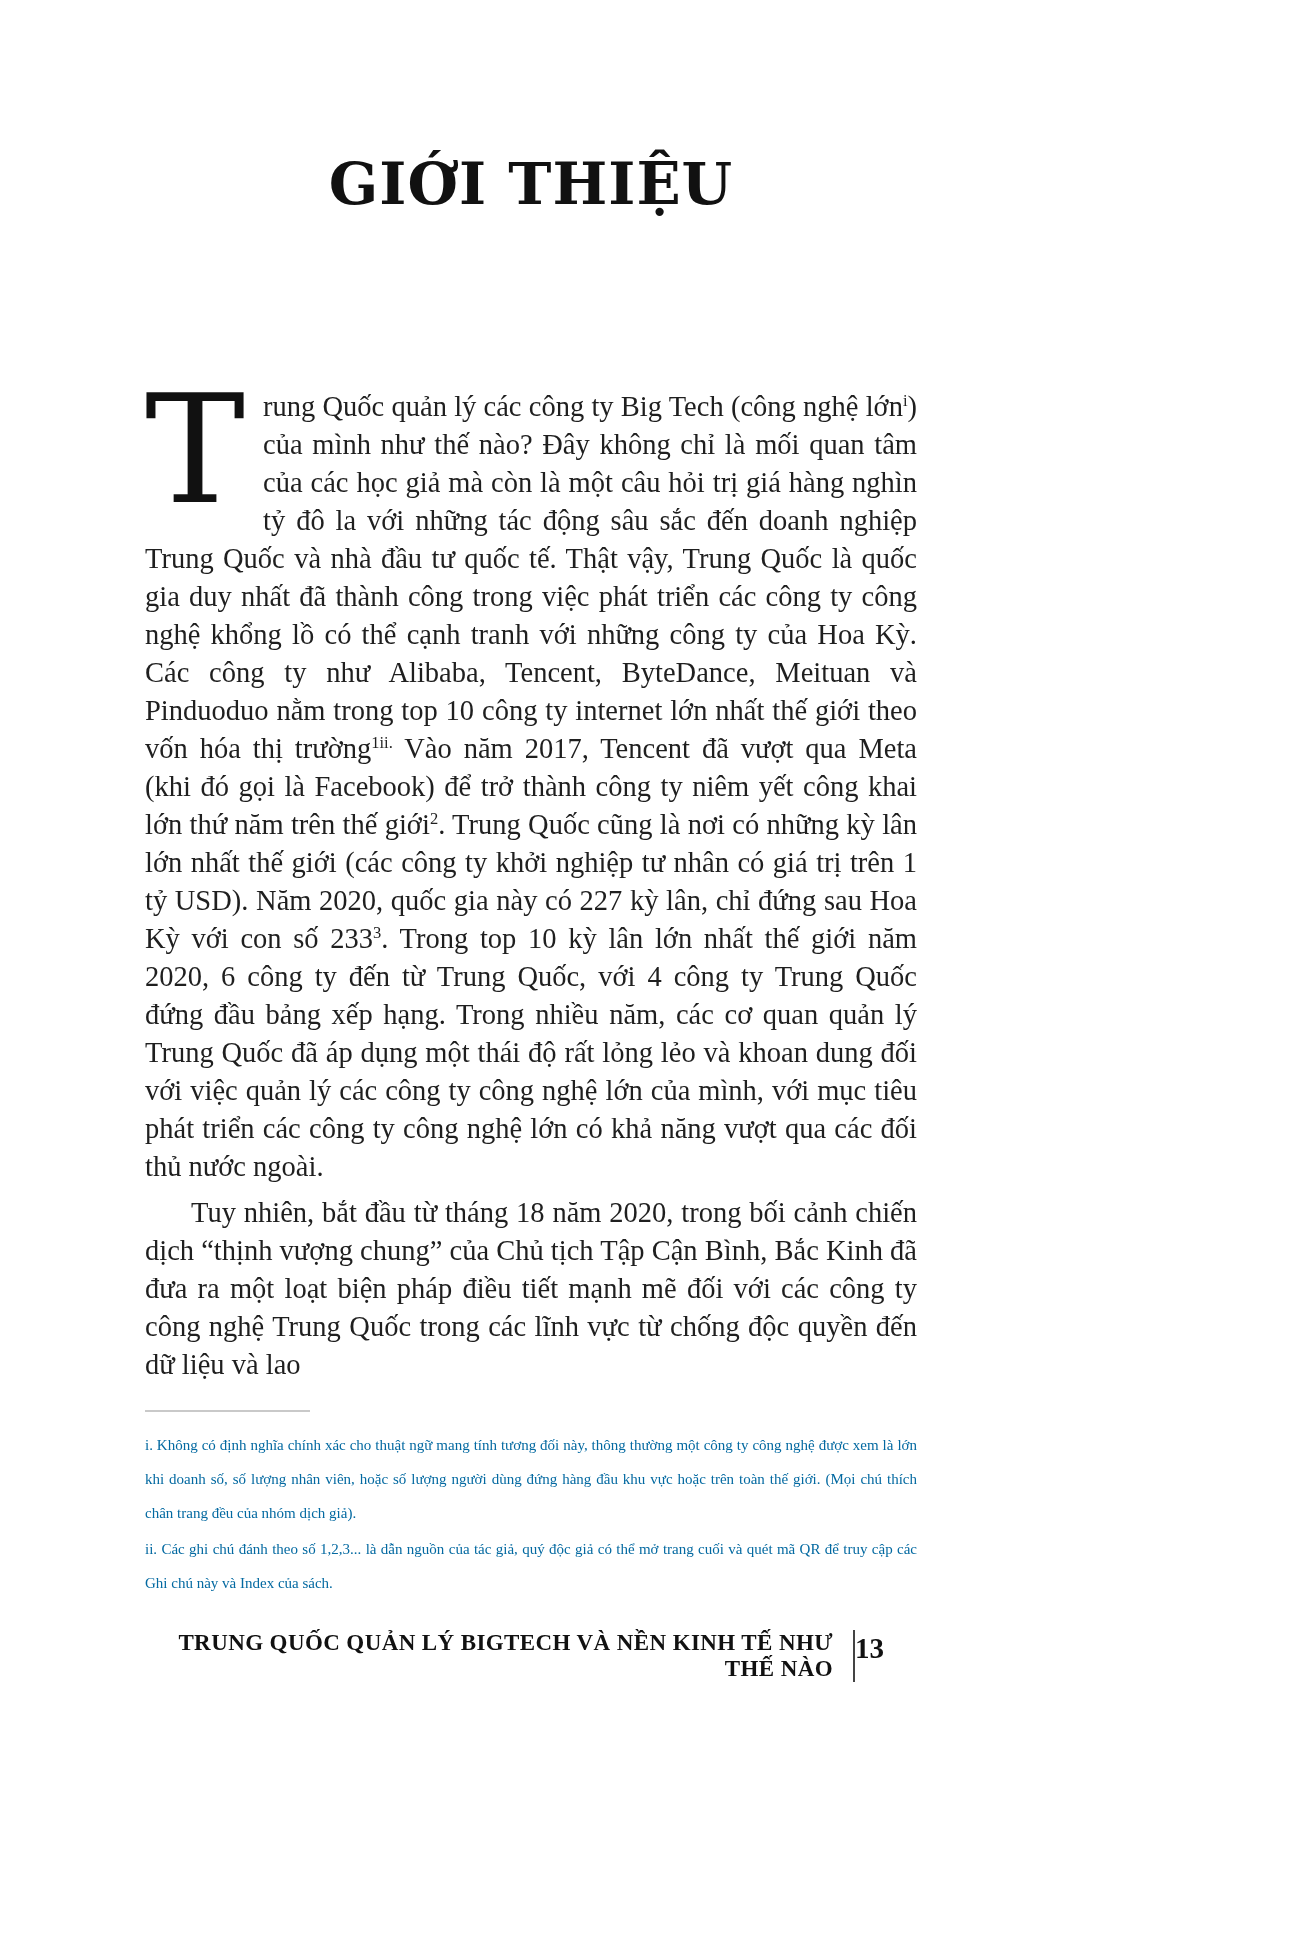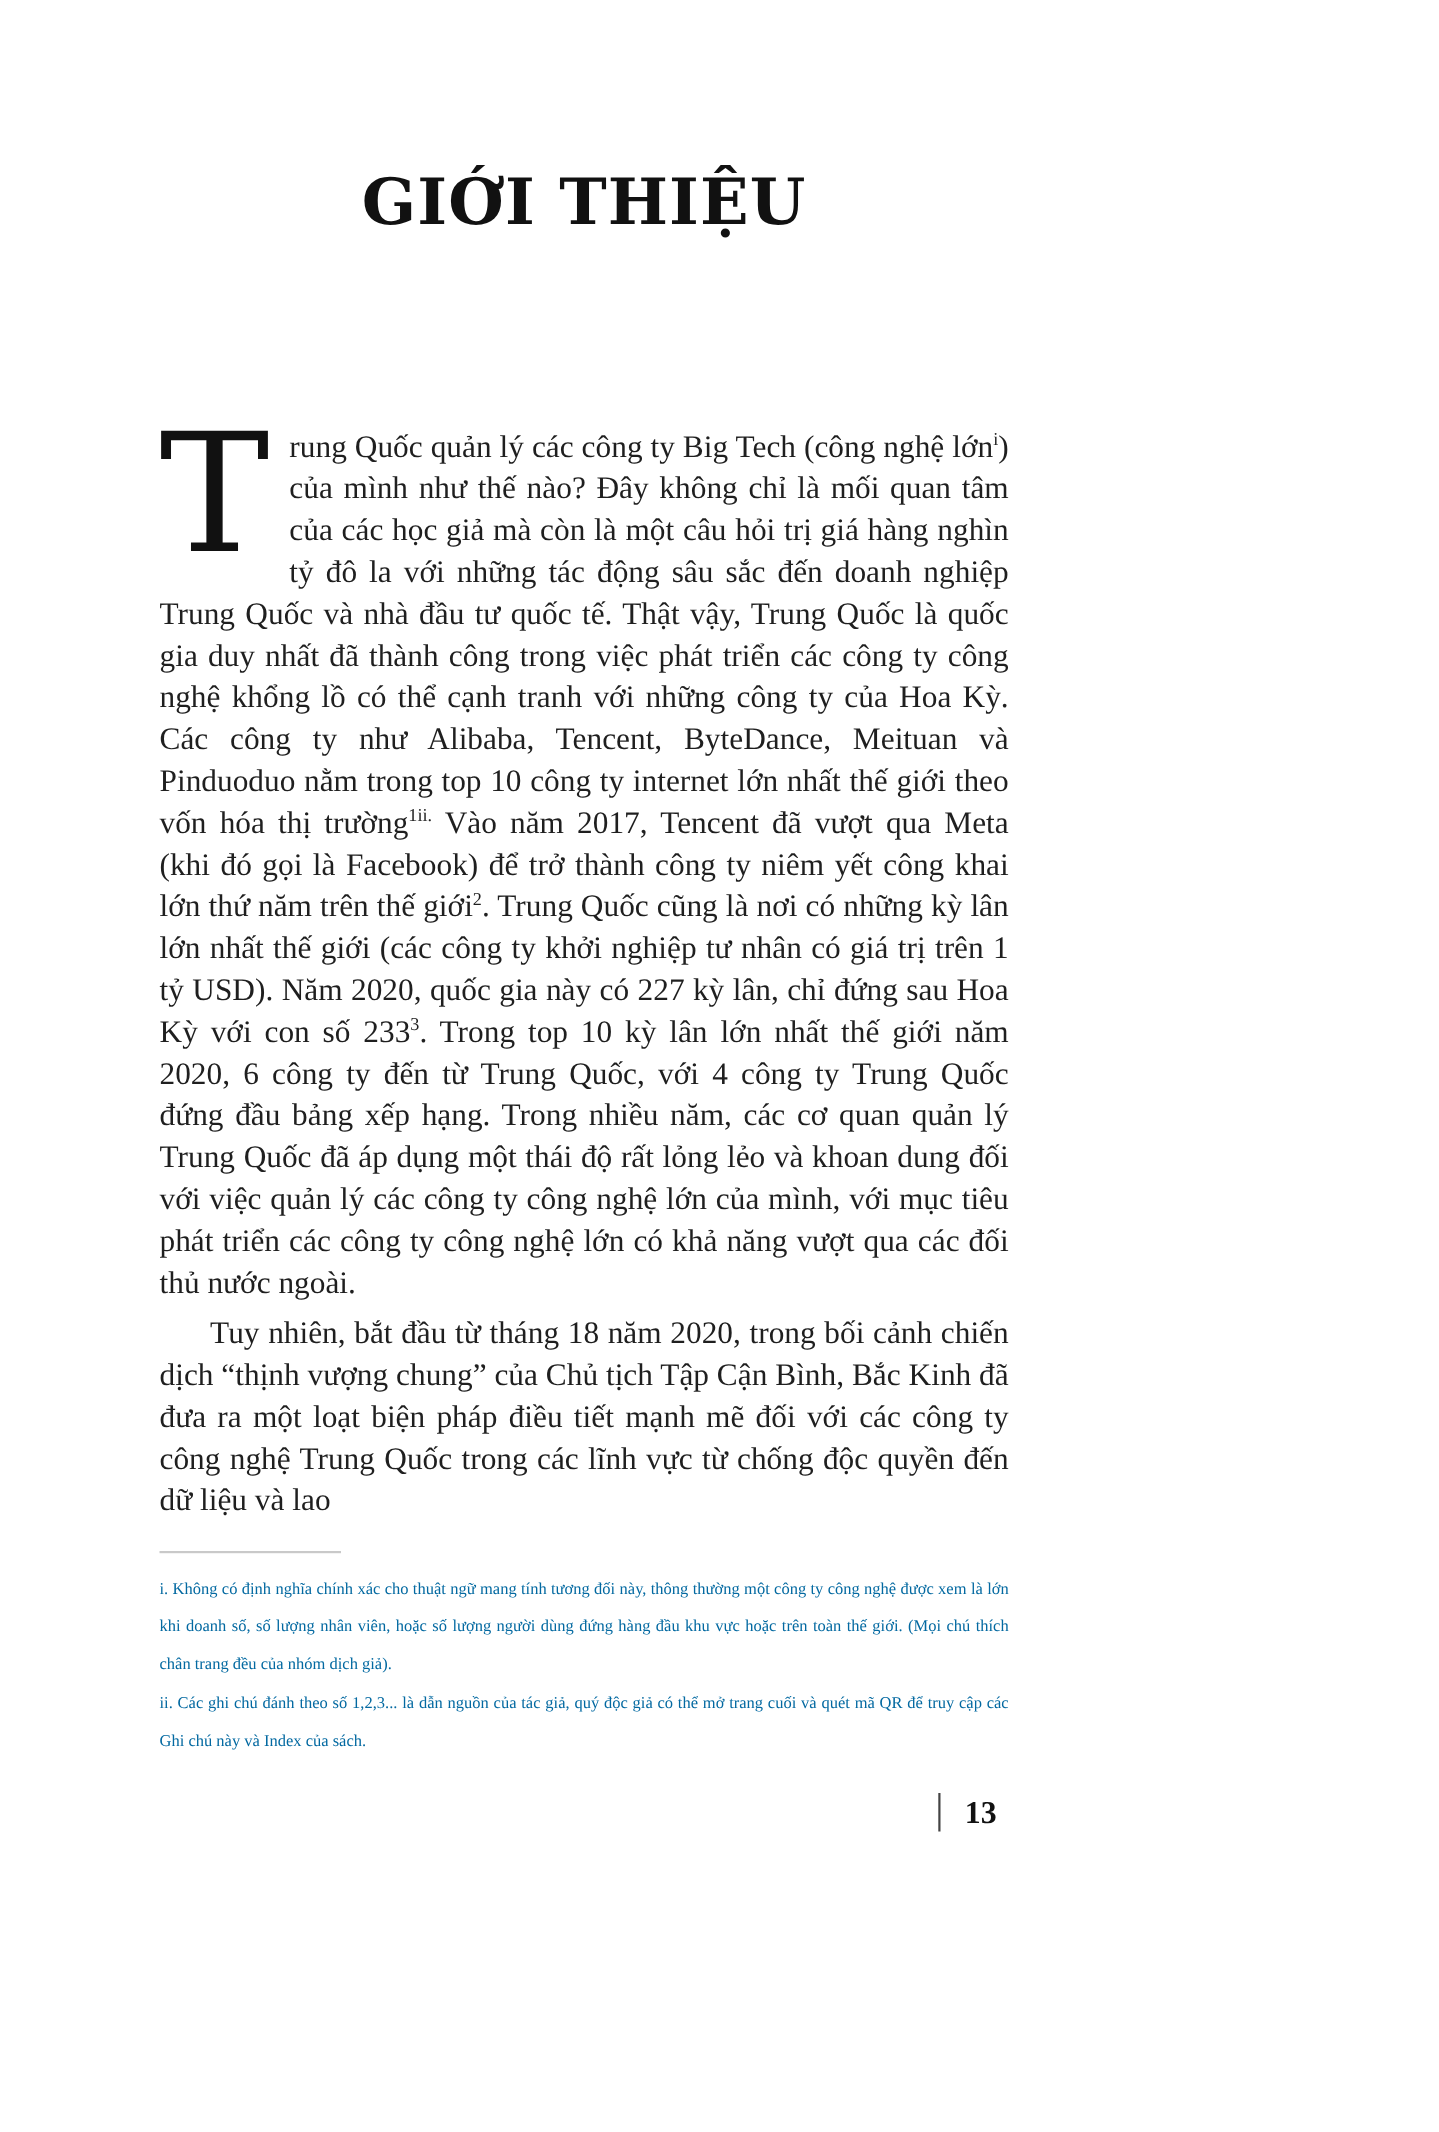--- a/index.html
+++ b/index.html
@@ -88,21 +88,20 @@
     margin-top: 6px;
     font-size: 25px;
     color: #8c8c8c;
   }
   .footer-bar {
     width: 2px;
     background: #444444;
   }
   .footer-page {
     width: 62px;
-    padding-left: 22px;
     box-sizing: border-box;
     font-weight: 700;
     font-size: 29px;
     color: #111111;
     padding-top: 2px;
   }
 </style>
 </head>
 <body>
 
@@ -120,19 +119,20 @@
 
     <div class="footnote-divider"></div>
 
     <div class="footnotes">
       <p class="footnote">i. Không có định nghĩa chính xác cho thuật ngữ mang tính tương đối này, thông thường một công ty công nghệ được xem là lớn khi doanh số, số lượng nhân viên, hoặc số lượng người dùng đứng hàng đầu khu vực hoặc trên toàn thế giới. (Mọi chú thích chân trang đều của nhóm dịch giả).</p>
       <p class="footnote">ii. Các ghi chú đánh theo số 1,2,3... là dẫn nguồn của tác giả, quý độc giả có thể mở trang cuối và quét mã QR để truy cập các Ghi chú này và Index của sách.</p>
     </div>
 
     <div class="page-footer">
       <div class="footer-text">
+        <div class="footer-title">TRUNG QUỐC QUẢN LÝ BIGTECH VÀ NỀN KINH TẾ NHƯ THẾ NÀO</div>
       </div>
       <div class="footer-bar"></div>
       <div class="footer-page">13</div>
     </div>
 
   </div>
 </div>
 
 </body></html>

